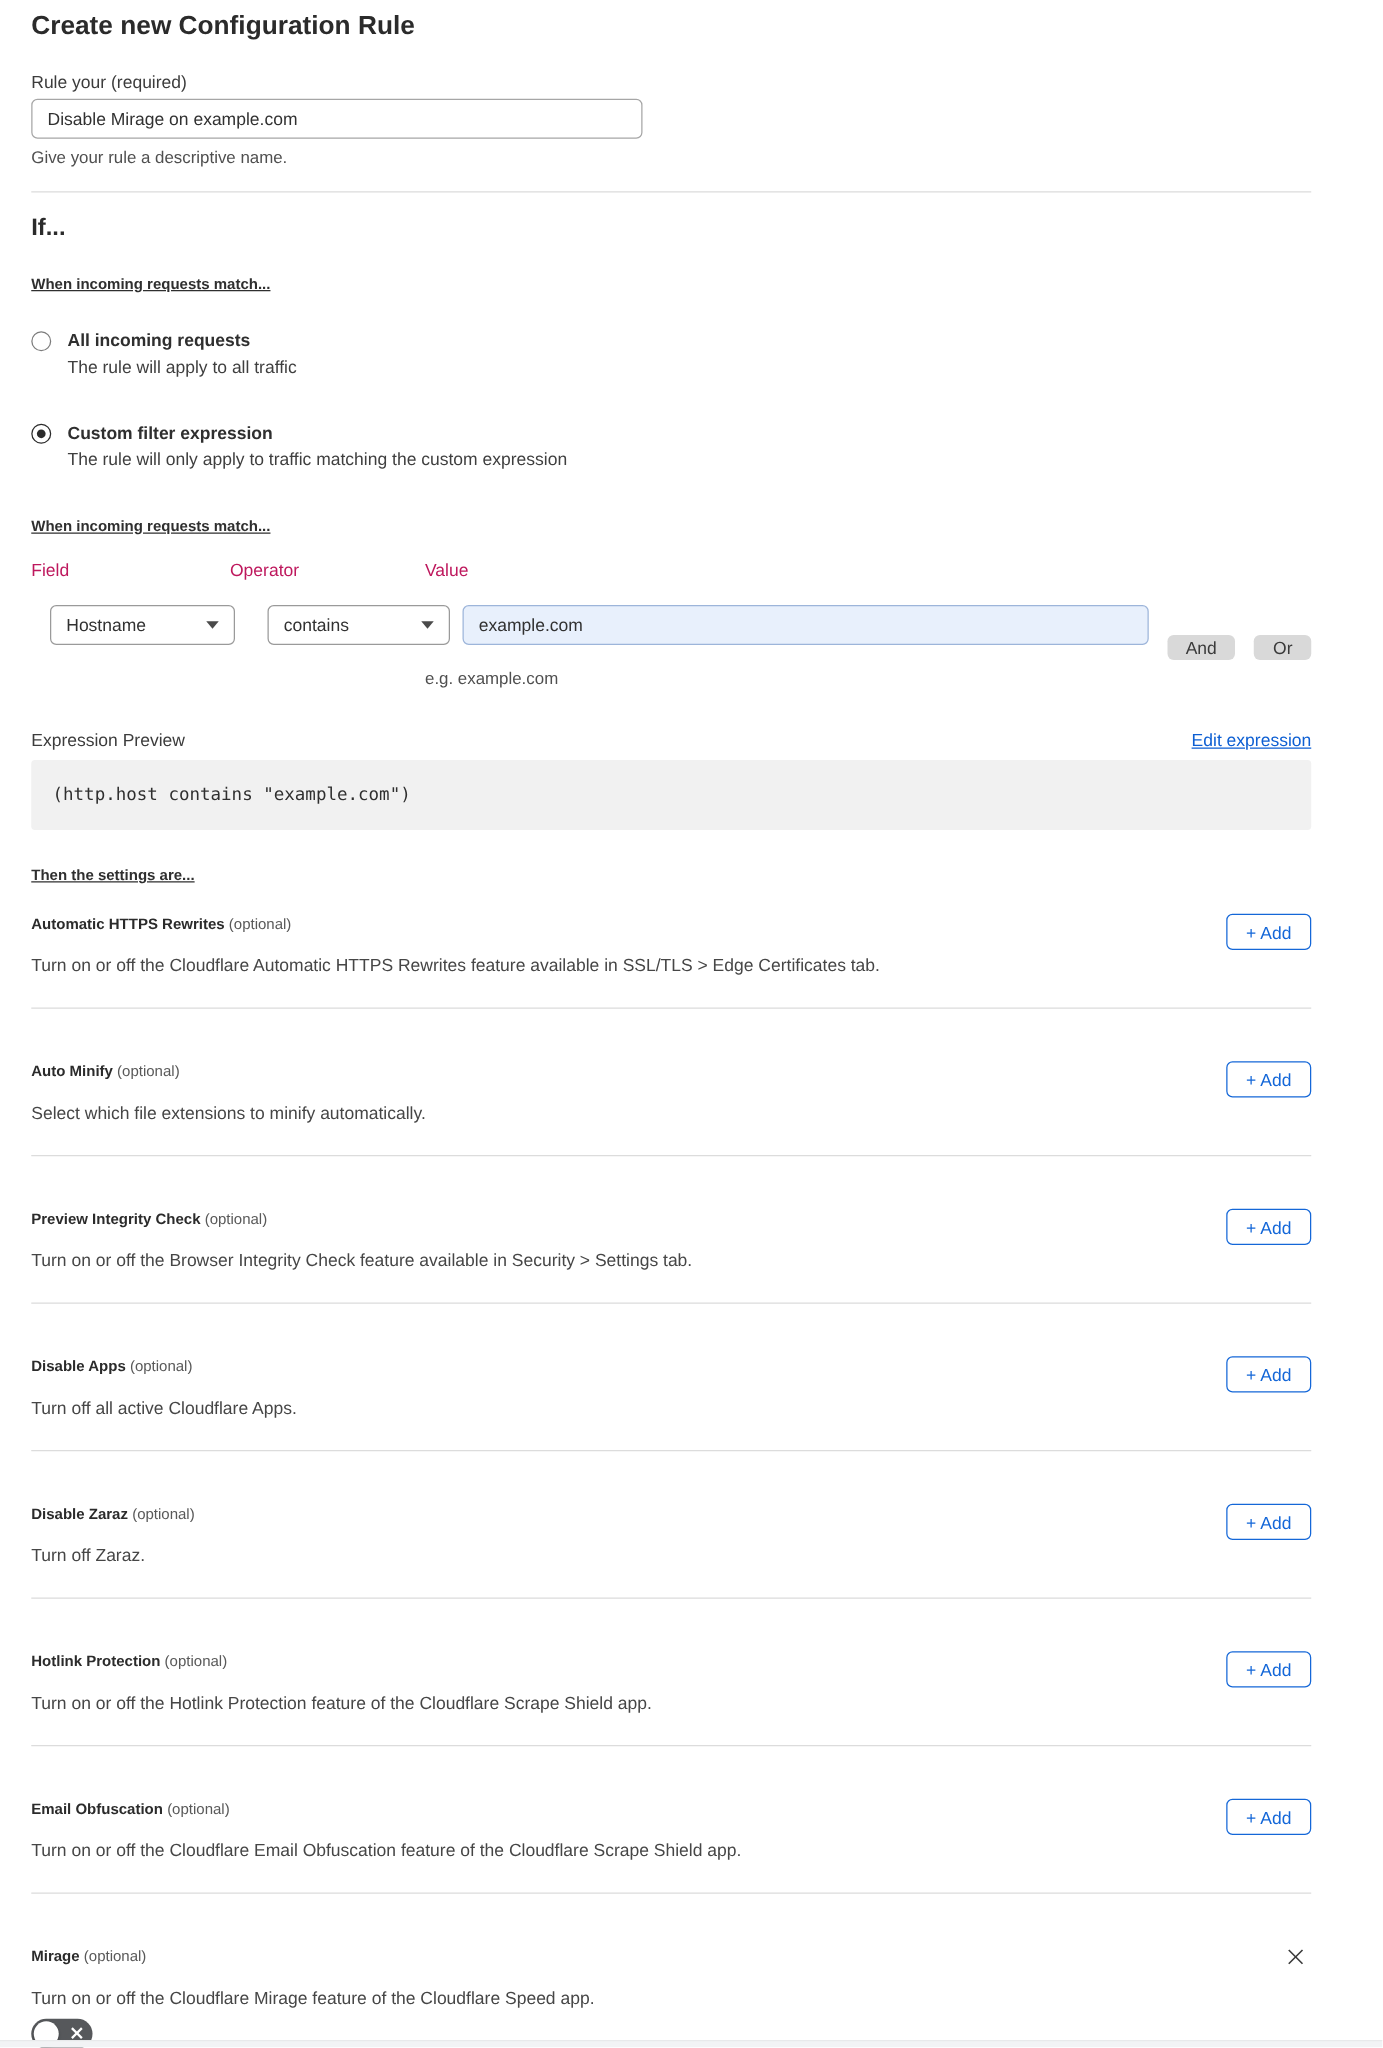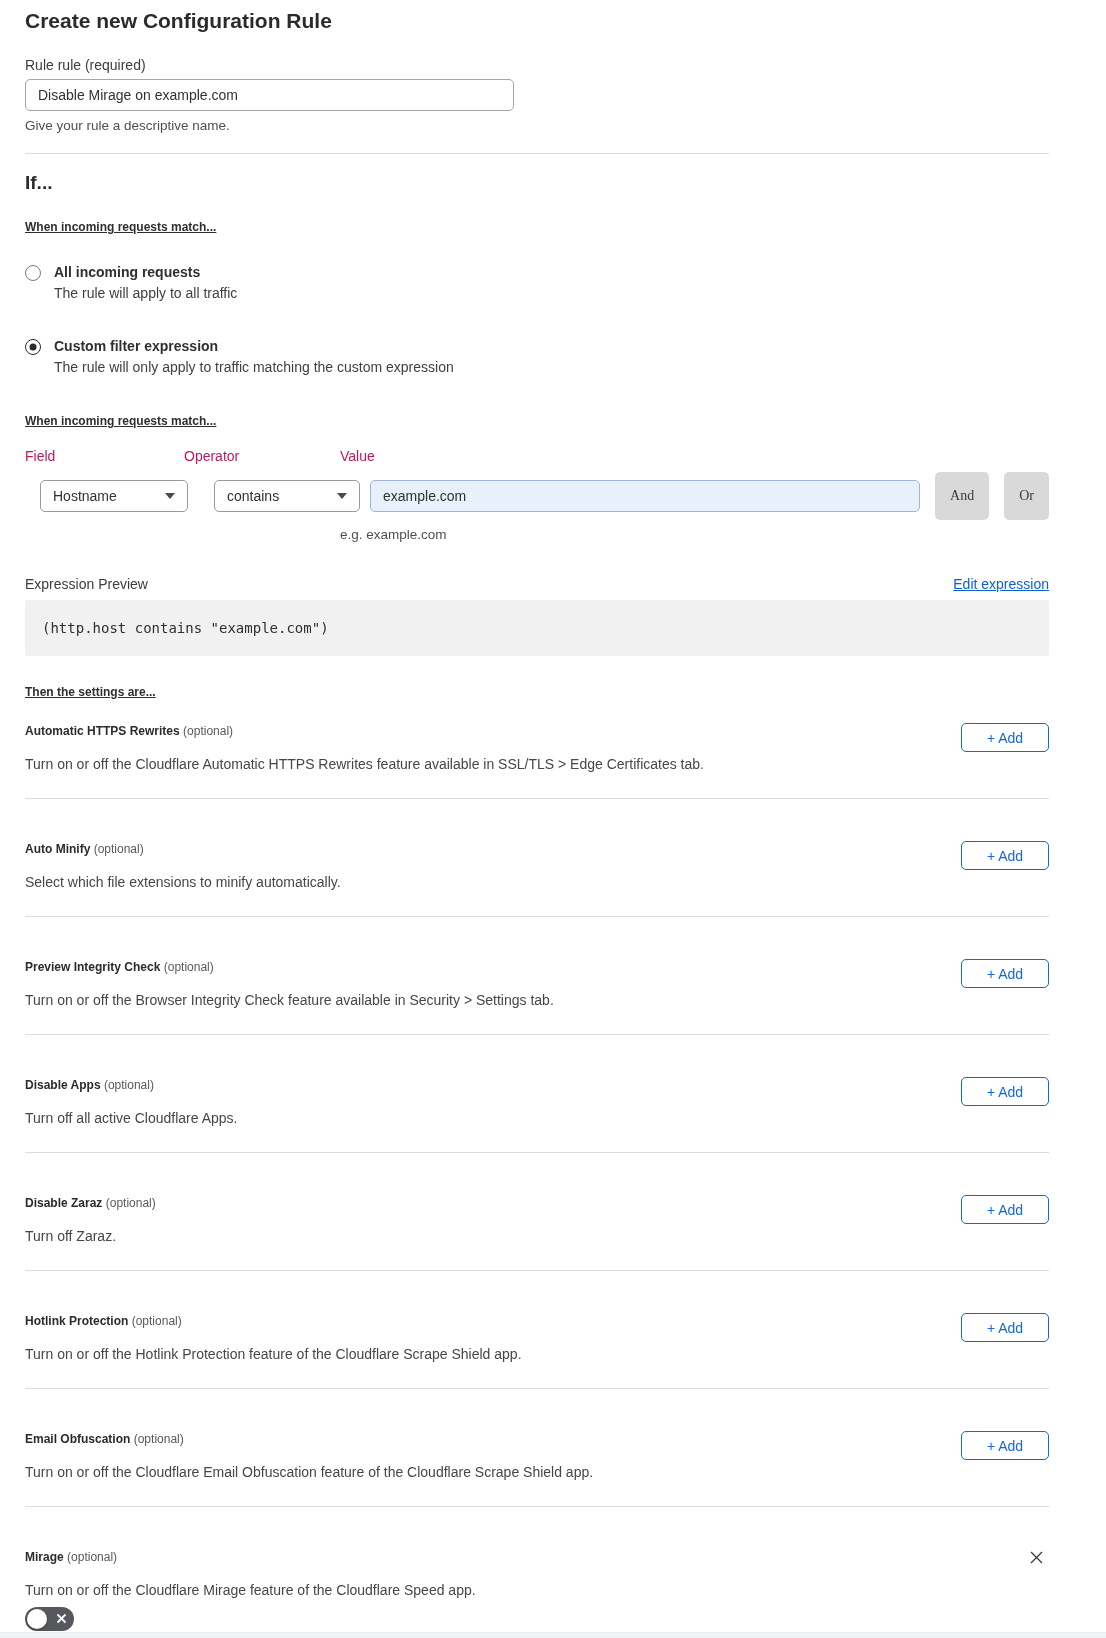--- a/index.html
+++ b/index.html
@@ -66,23 +66,23 @@
   }
   .field-select { width: 148px; margin-right: 11px; }
   .operator-select { width: 146px; margin-right: 10px; }
   .value-input {
     flex: 1 1 auto; height: 32px;
     border: 1px solid #9db5da; border-radius: 5px;
     background: #e8f0fc; padding: 0 12px; font-size: 14px; color: #313131;
     font-family: "Liberation Sans", sans-serif; outline: none;
   }
   .bool-btn {
-    height: 48px; border: none; border-radius: 5px; background: #d9d9d9;
-    color: #3a3a3a; font-size: 14px; font-family: Liberation Serif, serif;
-    padding: 0 15px; margin-left: 15px; cursor: pointer;
+    height: 20px; border: none; border-radius: 5px; background: #d9d9d9;
+    color: #3a3a3a; font-size: 14px; font-family: Liberation Sans, sans-serif;
+    padding: 0 15px; margin-left: 15px; cursor: pointer; margin-top: 36px;
   }
   .value-hint { font-size: 13.5px; line-height: 15px; color: #4f4f4f; margin-top: 7px; margin-left: 315px; }
 
   .preview-row { display: flex; justify-content: space-between; align-items: baseline; margin-top: 34px; }
   .preview-label { font-size: 14px; line-height: 16px; color: #3c3c3c; }
   .edit-link { font-size: 14px; line-height: 16px; color: #0d5fd3; text-decoration: underline; cursor: pointer; }
   .code-block {
     margin-top: 8px; height: 56px; background: #f1f1f1; border-radius: 3px;
     display: flex; align-items: center; padding: 0 17px;
   }
@@ -93,21 +93,21 @@
   .setting { display: flex; justify-content: space-between; align-items: flex-start;
     padding: 42px 0 26px 0; border-bottom: 1px solid #dcdcdc; }
   .setting.first { padding-top: 22px; }
   .setting.last { border-bottom: none; }
   .setting-info { max-width: 860px; }
   .setting-title { font-size: 12px; line-height: 17px; }
   .setting-name { font-weight: 700; color: #2b2b2b; }
   .setting-optional { font-weight: 400; color: #595959; }
   .setting-desc { font-size: 14px; line-height: 16px; color: #464646; margin-top: 16px; }
   .add-btn {
-    width: 88px; height: 29px; background: #fff;
+    width: 68px; height: 29px; background: #fff;
     border: 1px solid #1467d8; border-radius: 5px;
     color: #1467d8; font-size: 14px; font-family: "Liberation Sans", sans-serif;
     cursor: pointer; flex: 0 0 auto;
   }
   .mirage-header { display: flex; justify-content: space-between; align-items: flex-start; }
   .close-x { cursor: pointer; margin-right: 5px; margin-top: 1px; line-height: 0; }
 
   .toggle {
     margin-top: 9px; width: 49px; height: 24px; border-radius: 12px;
     background: #56585b; position: relative; cursor: pointer;
@@ -123,21 +123,21 @@
     background: #f2f3f5; border-top: 1px solid #e8e9eb;
   }
 </style>
 </head>
 <body>
 
 <div class="page">
 
   <h1 class="page-title">Create new Configuration Rule</h1>
 
-  <div class="form-label">Rule rule (required)</div>
+  <div class="form-label">Rule your (required)</div>
   <input class="text-input" type="text" value="Disable Mirage on example.com" style="">
   <div class="help-text">Give your rule a descriptive name.</div>
 
   <hr class="divider">
 
   <h2 class="if-heading">If...</h2>
 
   <h3 class="sub-heading mt-h3">When incoming requests match...</h3>
 
   <div class="radio-row first">

